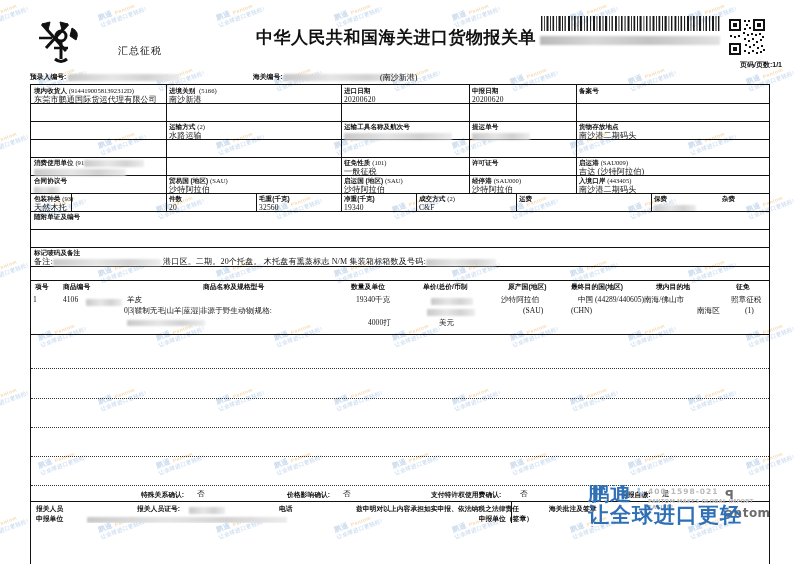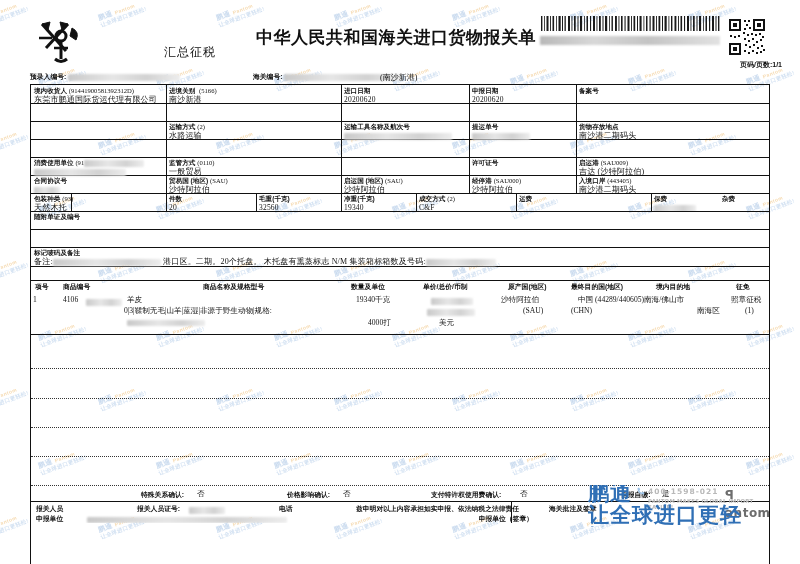--- a/index.html
+++ b/index.html
@@ -27,23 +27,22 @@
   .wm .w2 { font-size:5.5px; font-weight:bold; color:#8fb4de; letter-spacing:.3px; }
 
   
   .page { position:absolute; inset:0; z-index:10; }
 
   
   .hdr { position:absolute; left:0; top:0; width:800px; height:70px; }
   .emblem { position:absolute; left:36px; top:18px; width:52px; height:46px; }
   .huizong {
     position:absolute; left:118px; top:44px;
-    font-size:12px; letter-spacing:1px;
+    font-size:10px; letter-spacing:1px;
     font-family:"Liberation Serif","DejaVu Serif",serif;
-    margin-left:46px;
   }
   .title {
     position:absolute; left:256px; top:26px;
     font-size:17px; font-weight:bold; letter-spacing:.5px;
     font-family:"Liberation Serif","DejaVu Serif",serif;
   }
   .barcode { position:absolute; left:540px; top:16px; width:180px; height:26px; }
   .barcode .bars { width:100%; height:15px; }
   .barcode .blur { width:100%; height:9px; margin-top:1px;
       background:linear-gradient(90deg,#b9b9b9,#d8d8d8 30%,#c4c4c4 60%,#e2e2e2);
@@ -564,24 +563,24 @@
     <div class="cell" style="left:545px;top:36px;width:195px;height:36px">
       <span class="cl">货物存放地点</span>
       <span class="cv">南沙港二期码头</span>
     </div>
 
     <div class="cell" style="left:0;top:72px;width:135px;height:36px">
       <span class="cl"><span>消费使用单位</span>
         <span class="code">(91</span><span class="redact" style="width:60px;"></span></span>
       <span class="cv"><span class="redact" style="width:92px;"></span></span>
     </div>
-    <div class="cell" style="left:135px;top:72px;width:175px;height:36px">
-      <span class="cl"><span>监管方式</span>
-        <span class="code">(0110)</span></span>
-      <span class="cv">一般贸易</span>
+    <div class="cell" style="left:310px;top:72px;width:128px;height:36px">
+      <span class="cl"><span>征免性质</span>
+        <span class="code">(101)</span></span>
+      <span class="cv">一般征税</span>
     </div>
     <div class="cell" style="left:438px;top:72px;width:107px;height:36px">
       <span class="cl">许可证号</span>
       <span class="cv"></span>
     </div>
     <div class="cell" style="left:545px;top:72px;width:195px;height:36px">
       <span class="cl"><span>启运港</span>
         <span class="code">(SAU009)</span></span>
       <span class="cv">吉达 (沙特阿拉伯)</span>
     </div>

